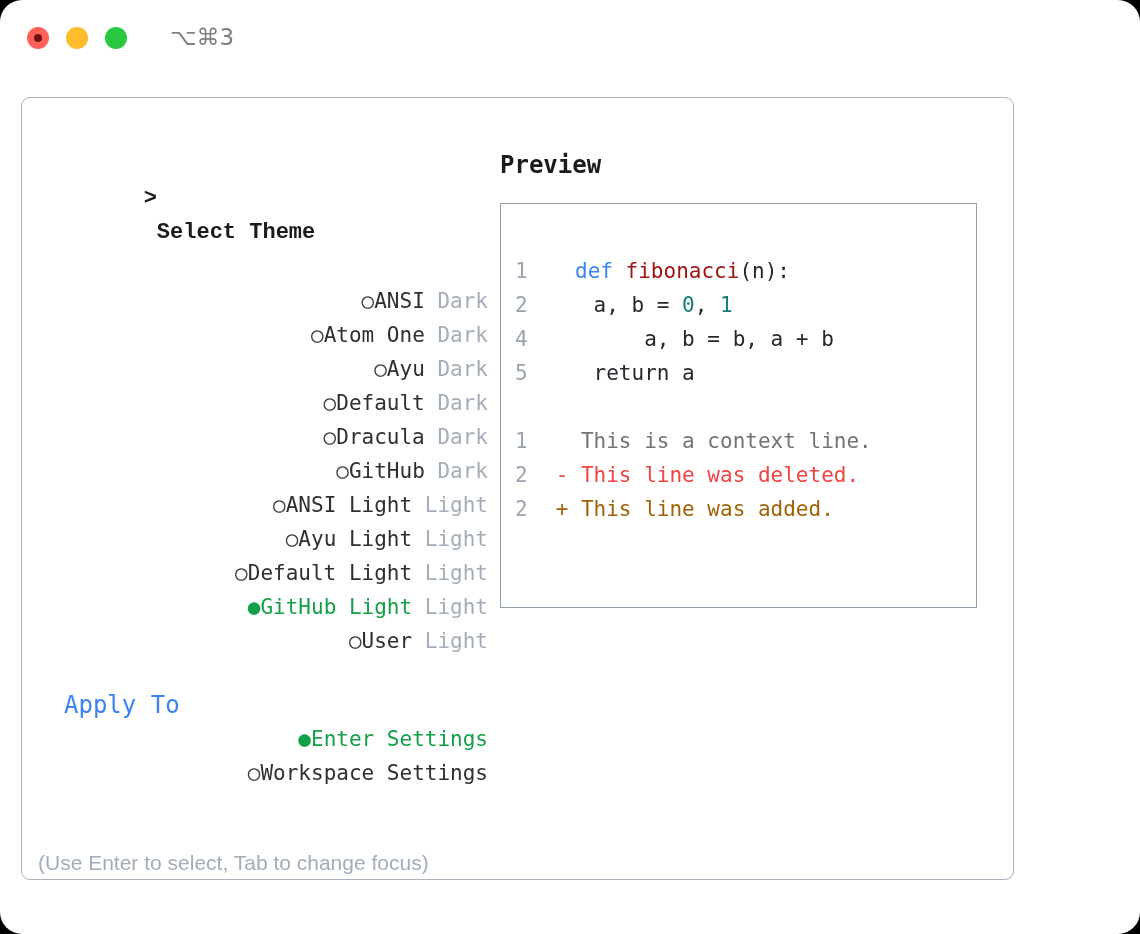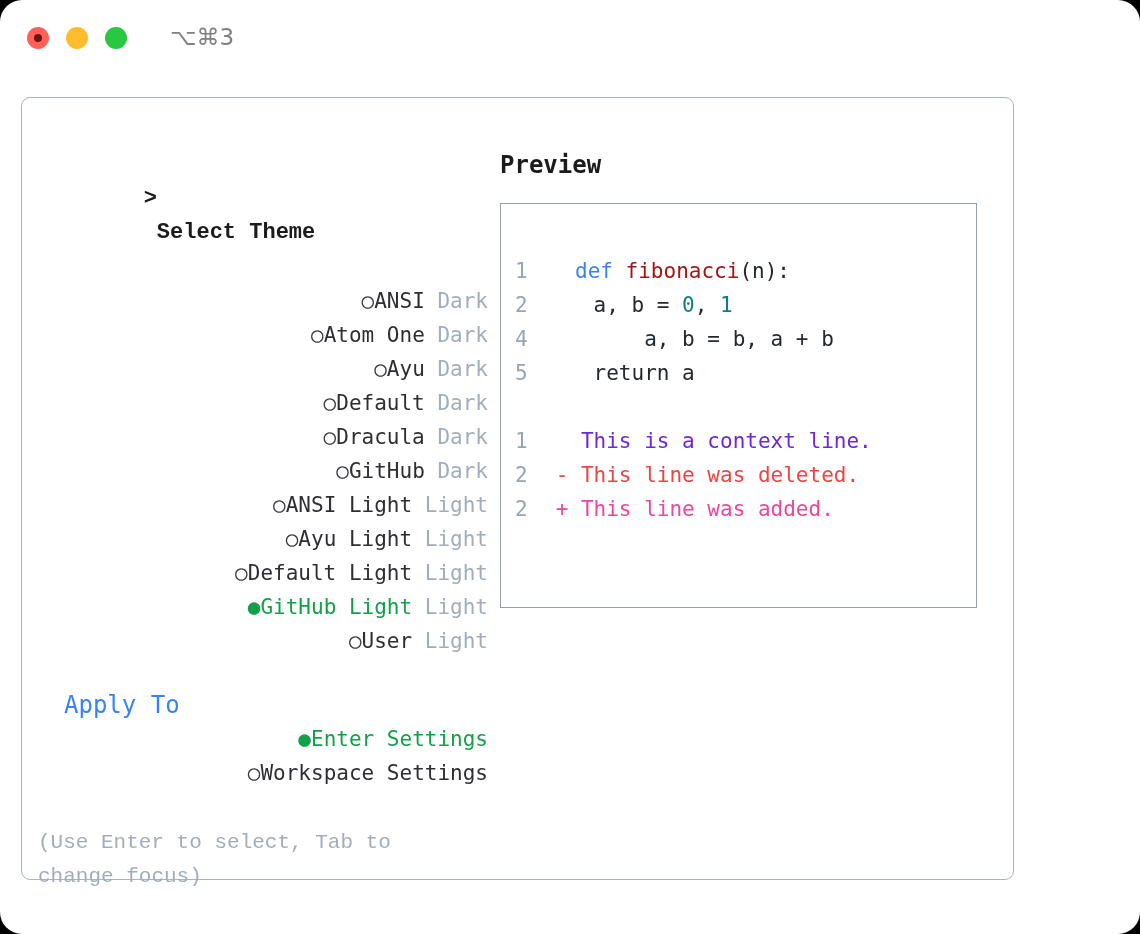--- a/index.html
+++ b/index.html
@@ -125,26 +125,26 @@
   .apply-block { margin-top: 30px; }
   .apply-title {
     font-size: 24px;
     line-height: 34px;
     color: #3b82f6;
     white-space: pre;
     padding-left: 26px;
   }
 
   .hint {
-    margin-top: 36px;
+    margin-top: 56px;
     font-size: 21px;
     line-height: 34px;
     color: #a3adb9;
     width: 400px;
-    font-family: Liberation Mono, monospace;
+    font-family: Liberation Sans, sans-serif;
   }
 
   
   .right-col {
     position: absolute;
     left: 478px;
     top: 50px;
     width: 500px;
   }
   .preview-title {
@@ -175,23 +175,23 @@
     width: 28px;
     color: #9aa4b0;
   }
   .tok-kw   { color: #3b82f6; margin-left: 32px; }
   .tok-fn   { color: #a31515; }
   .tok-call { color: #1a85c8; }
   .tok-num  { color: #127d7d; }
   .tok-pl   { color: #24292e; }
 
   .diff-gap { height: 34px; }
-  .diff-ctx { color: #6d28d9; }
+  .diff-ctx { color: #737373; }
   .diff-del { color: #ef4444; }
-  .diff-add { color: #ec4899; }
+  .diff-add { color: #a16207; }
 </style>
 </head>
 <body>
 
 <div class="window">
 
   <div class="titlebar">
     <div class="lights">
       <div class="light red"></div>
       <div class="light yellow"></div>

